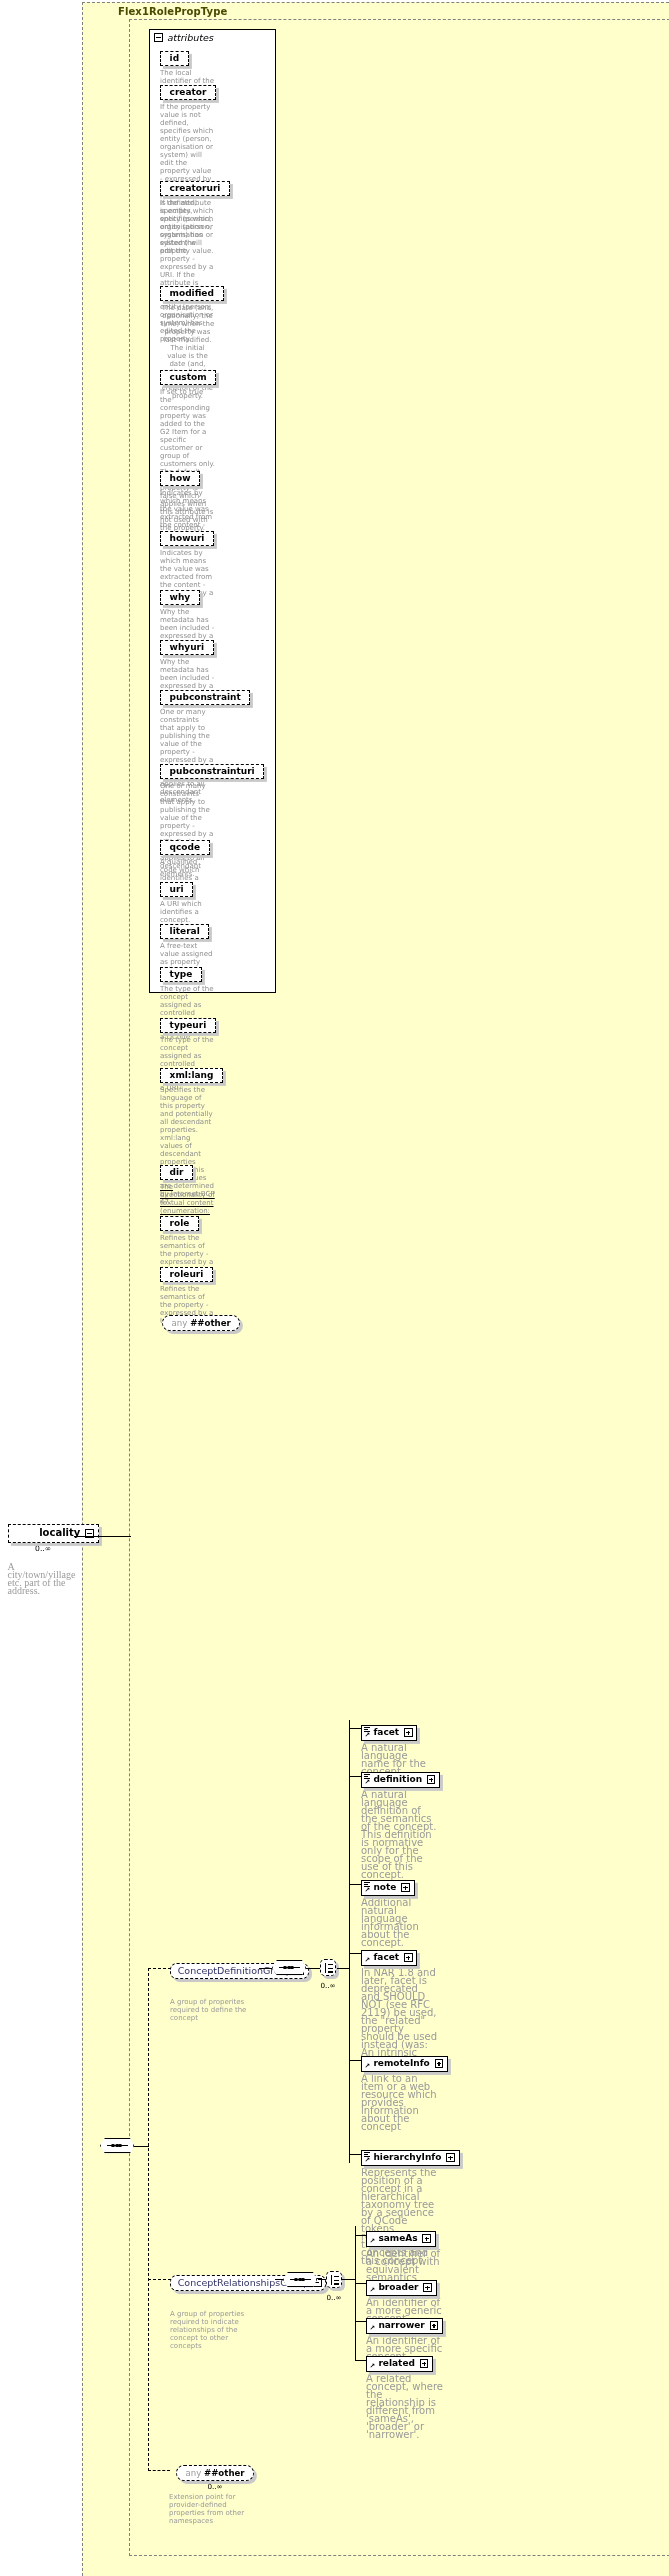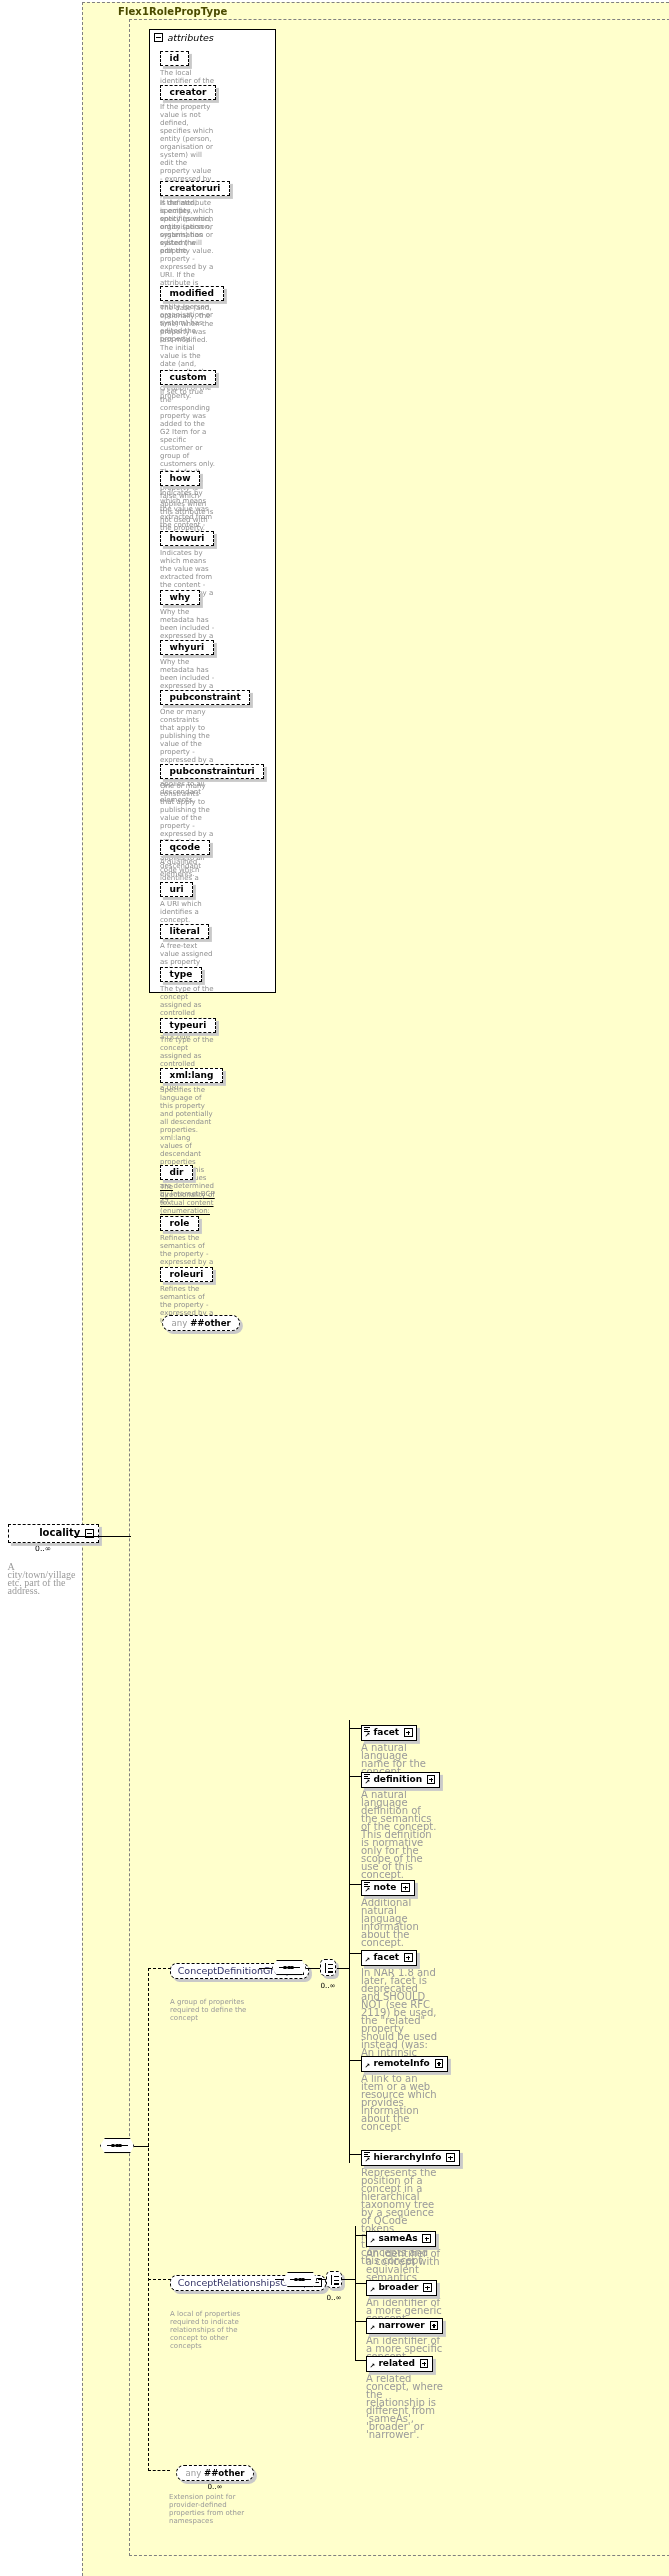--- a/index.html
+++ b/index.html
@@ -269,21 +269,21 @@
   <div class="attr" style="left:160px;top:80px;">
     <div class="chip">creator</div>
     <div class="desc">If the property value is not defined, specifies which entity (person, organisation or system) will edit the property value - expressed by a QCode. If the property value is defined, specifies which entity (person, organisation or system) has edited the property value.</div>
   </div>
 
   <div class="attr" style="left:160px;top:176px;">
     <div class="chip">creatoruri</div>
     <div class="desc">If the attribute is empty, specifies which entity (person, organisation or system) will edit the property - expressed by a URI. If the attribute is non-empty, specifies which entity (person, organisation or system) has edited the property.</div>
   </div>
 
-  <div class="attr" style="left:160px;top:281px;">
+  <div class="attr" style="left:160px;top:281px;text-align:center;">
     <div class="chip">modified</div>
     <div class="desc">The date (and, optionally, the time) when the property was last modified. The initial value is the date (and, optionally, the time) of creation of the property.</div>
   </div>
 
   <div class="attr" style="left:160px;top:365px;">
     <div class="chip">custom</div>
     <div class="desc">If set to true the corresponding property was added to the G2 Item for a specific customer or group of customers only. The default value of this property is false which applies when this attribute is not used with the property.</div>
   </div>
 
   <div class="attr" style="left:160px;top:466px;">
@@ -496,21 +496,21 @@
     </div>
     <div class="desc">Represents the position of a concept in a hierarchical taxonomy tree by a sequence of QCode tokens representing the ancestor concepts and this concept</div>
   </div>
 
   <div class="ln dash-h" style="left:148px;top:2279px;width:23px;"></div>
   <div class="grp" style="left:170px;top:2271px;">
     <div class="gbox">
       <span class="nm">ConceptRelationshipsGroup</span>
       <span class="tg"></span>
     </div>
-    <div class="desc">A local of properties required to indicate relationships of the concept to other concepts</div>
+    <div class="desc">A group of properties required to indicate relationships of the concept to other concepts</div>
   </div>
 
   <div class="ln h" style="left:275px;top:2279px;width:9.5px;"></div>
   <div class="compositor clip" style="left:283px;top:2272px;">
     <div class="inner">
         <div class="bar"></div>
         <div class="dotmid"></div>
       </div>
   </div>
   <div class="ln h" style="left:318px;top:2279px;width:9.5px;"></div>

